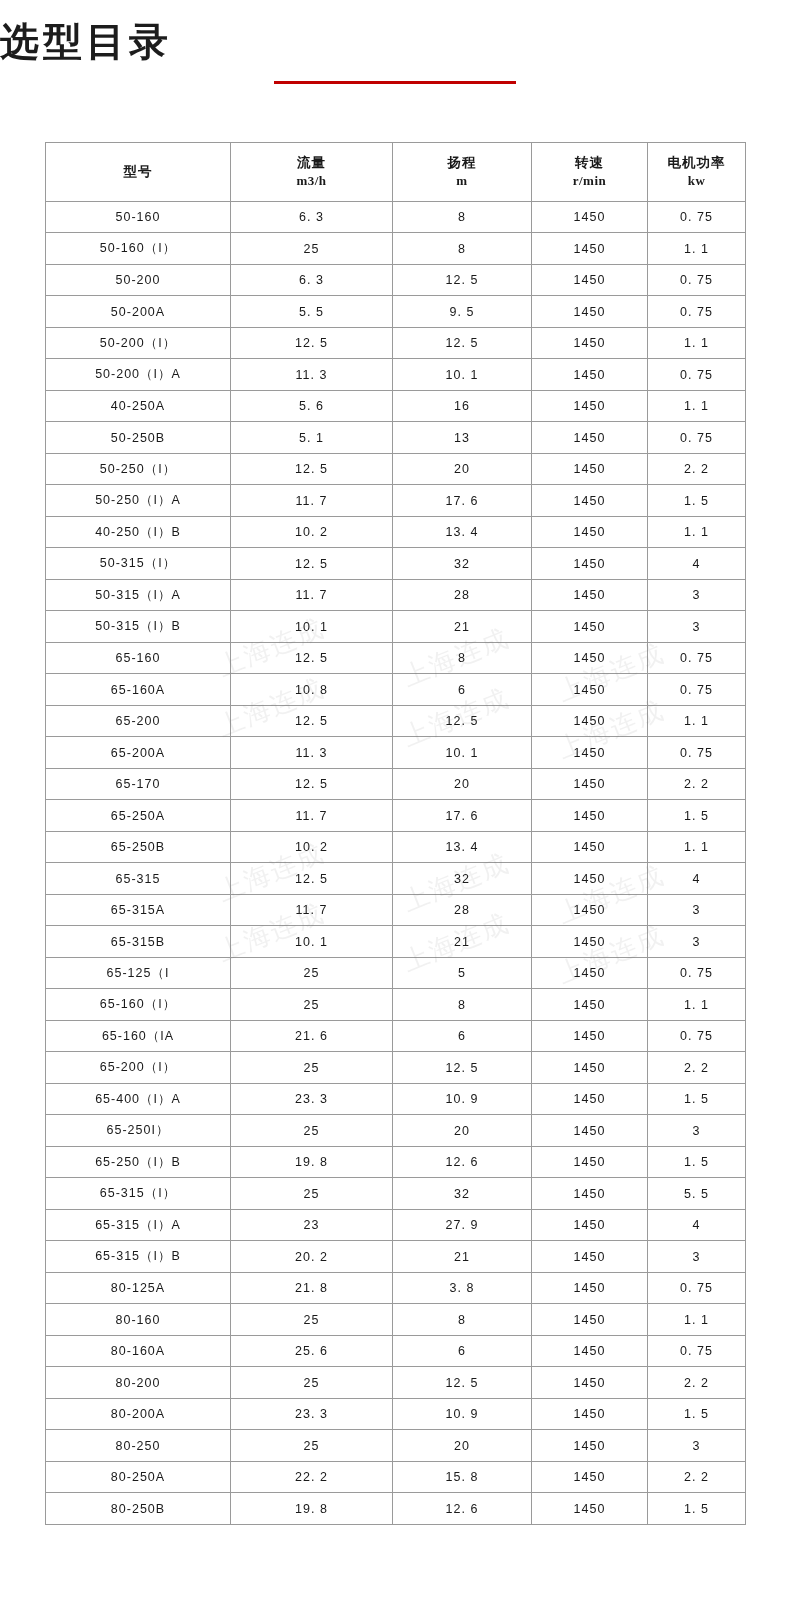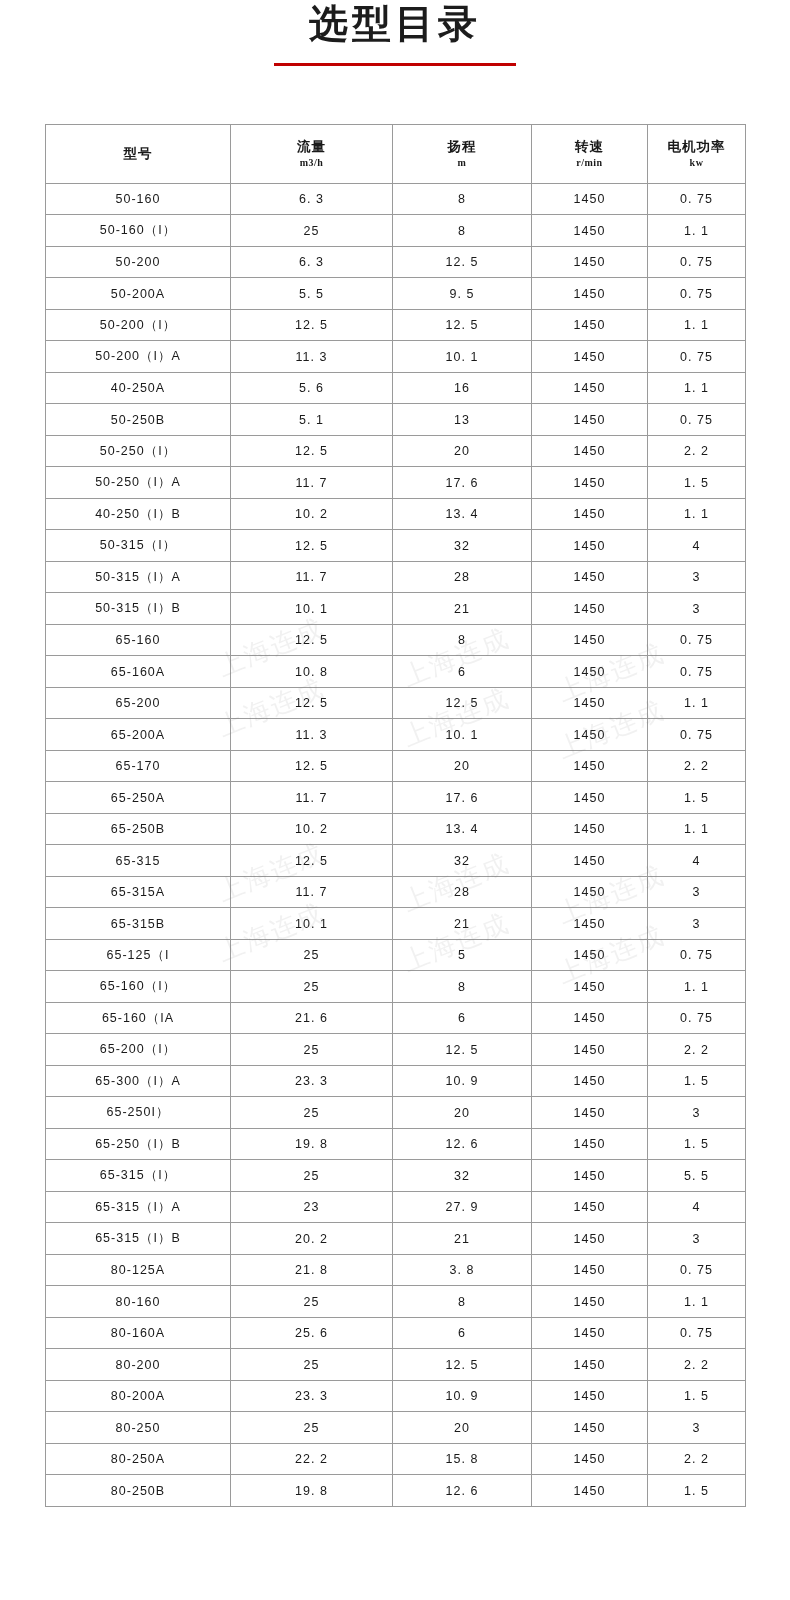--- a/index.html
+++ b/index.html
@@ -12,21 +12,22 @@
     min-height: 1600px;
     font-family: "Liberation Sans", sans-serif;
     color: #1a1a1a;
     position: relative;
   }
   .page {
     width: 790px;
     position: relative;
   }
   .title-block {
-    text-align: center;
+    text-align: left;
+    padding-top: 18px;
   }
   .doc-title {
     font-family: "DejaVu Sans", sans-serif;
     font-size: 39px;
     font-weight: bold;
     letter-spacing: 4px;
     color: #1c1c1c;
     line-height: 1.25;
     margin: 0;
   }
@@ -58,21 +59,21 @@
   }
   table.spec th {
     font-weight: bold;
     height: 58px;
     font-family: Liberation Serif, serif;
     font-size: 13.5px;
     line-height: 1.45;
   }
   th .unit {
     display: block;
-    font-size: 10px;
+    font-size: 13px;
     letter-spacing: 0.5px;
     font-weight: bold;
   }
   col.c0 { width: 185px; }
   col.c1 { width: 162px; }
   col.c2 { width: 139px; }
   col.c3 { width: 116px; }
   col.c4 { width: 98px; }
   .watermark-layer {
     position: absolute;
@@ -328,21 +329,21 @@
             <td>0. 75</td>
           </tr>
           <tr>
             <td>65-200（I）</td>
             <td>25</td>
             <td>12. 5</td>
             <td>1450</td>
             <td>2. 2</td>
           </tr>
           <tr>
-            <td>65-300（I）A</td>
+            <td>65-400（I）A</td>
             <td>23. 3</td>
             <td>10. 9</td>
             <td>1450</td>
             <td>1. 5</td>
           </tr>
           <tr>
             <td>65-250I）</td>
             <td>25</td>
             <td>20</td>
             <td>1450</td>

